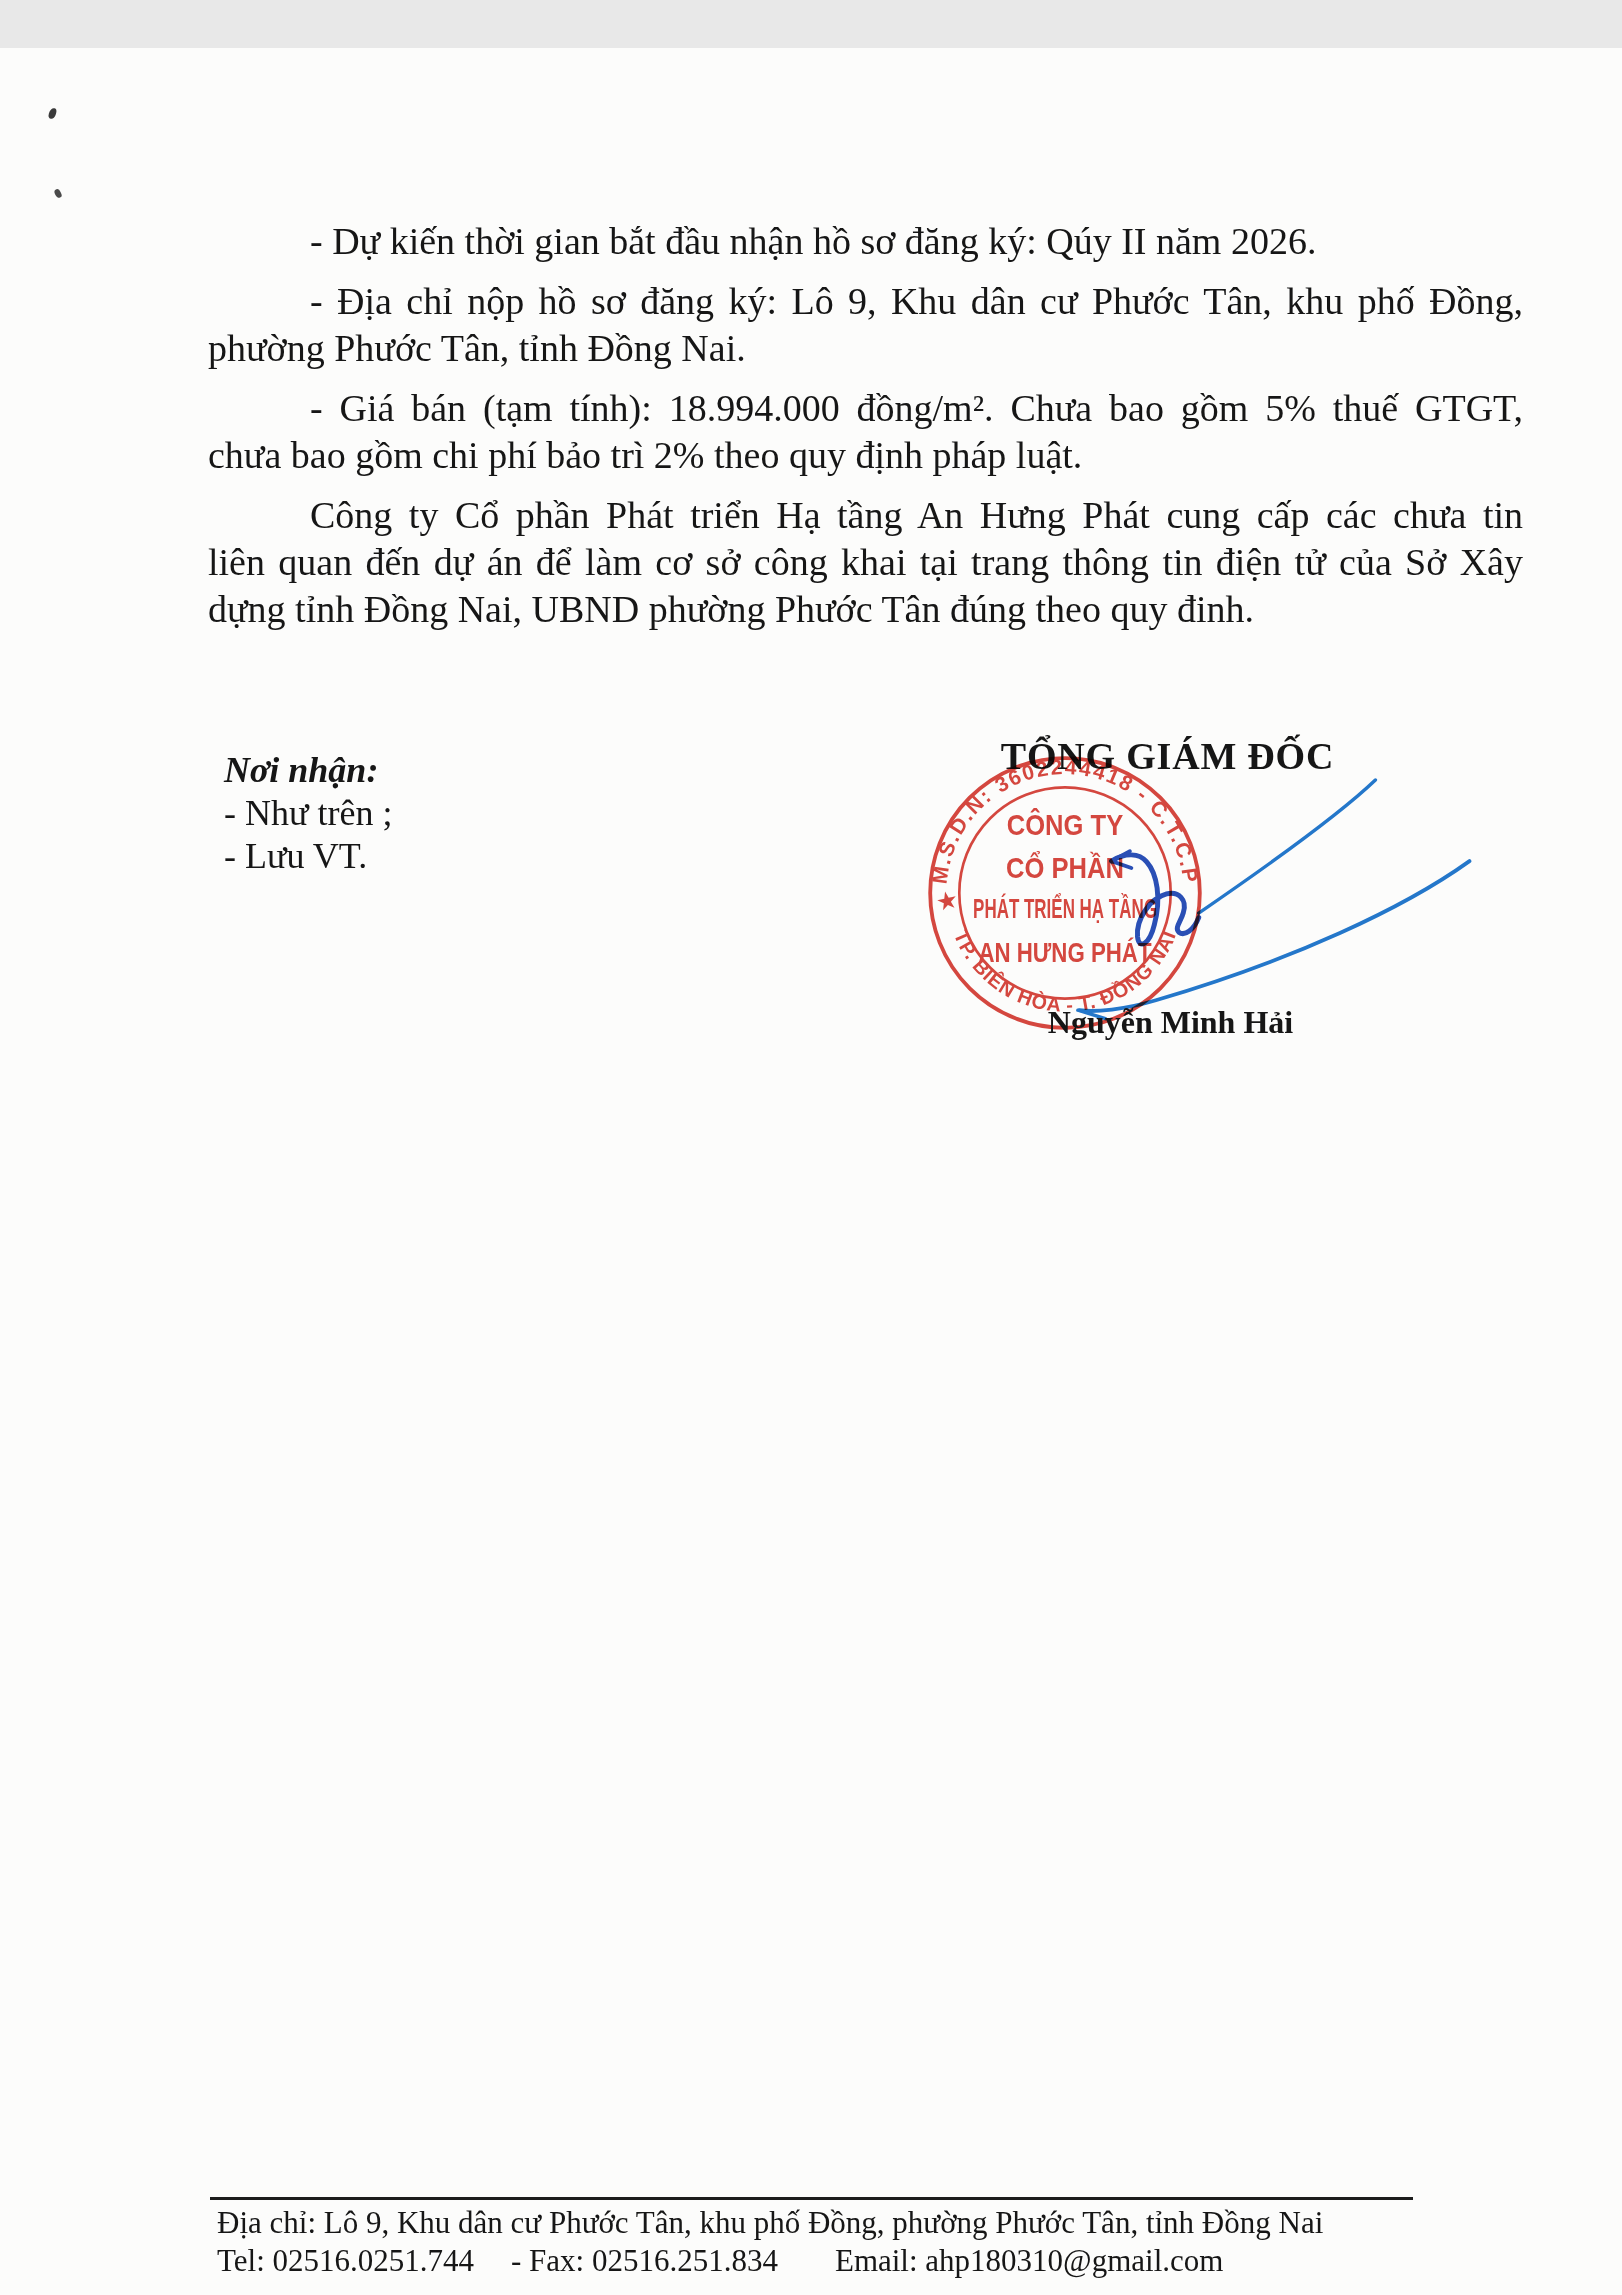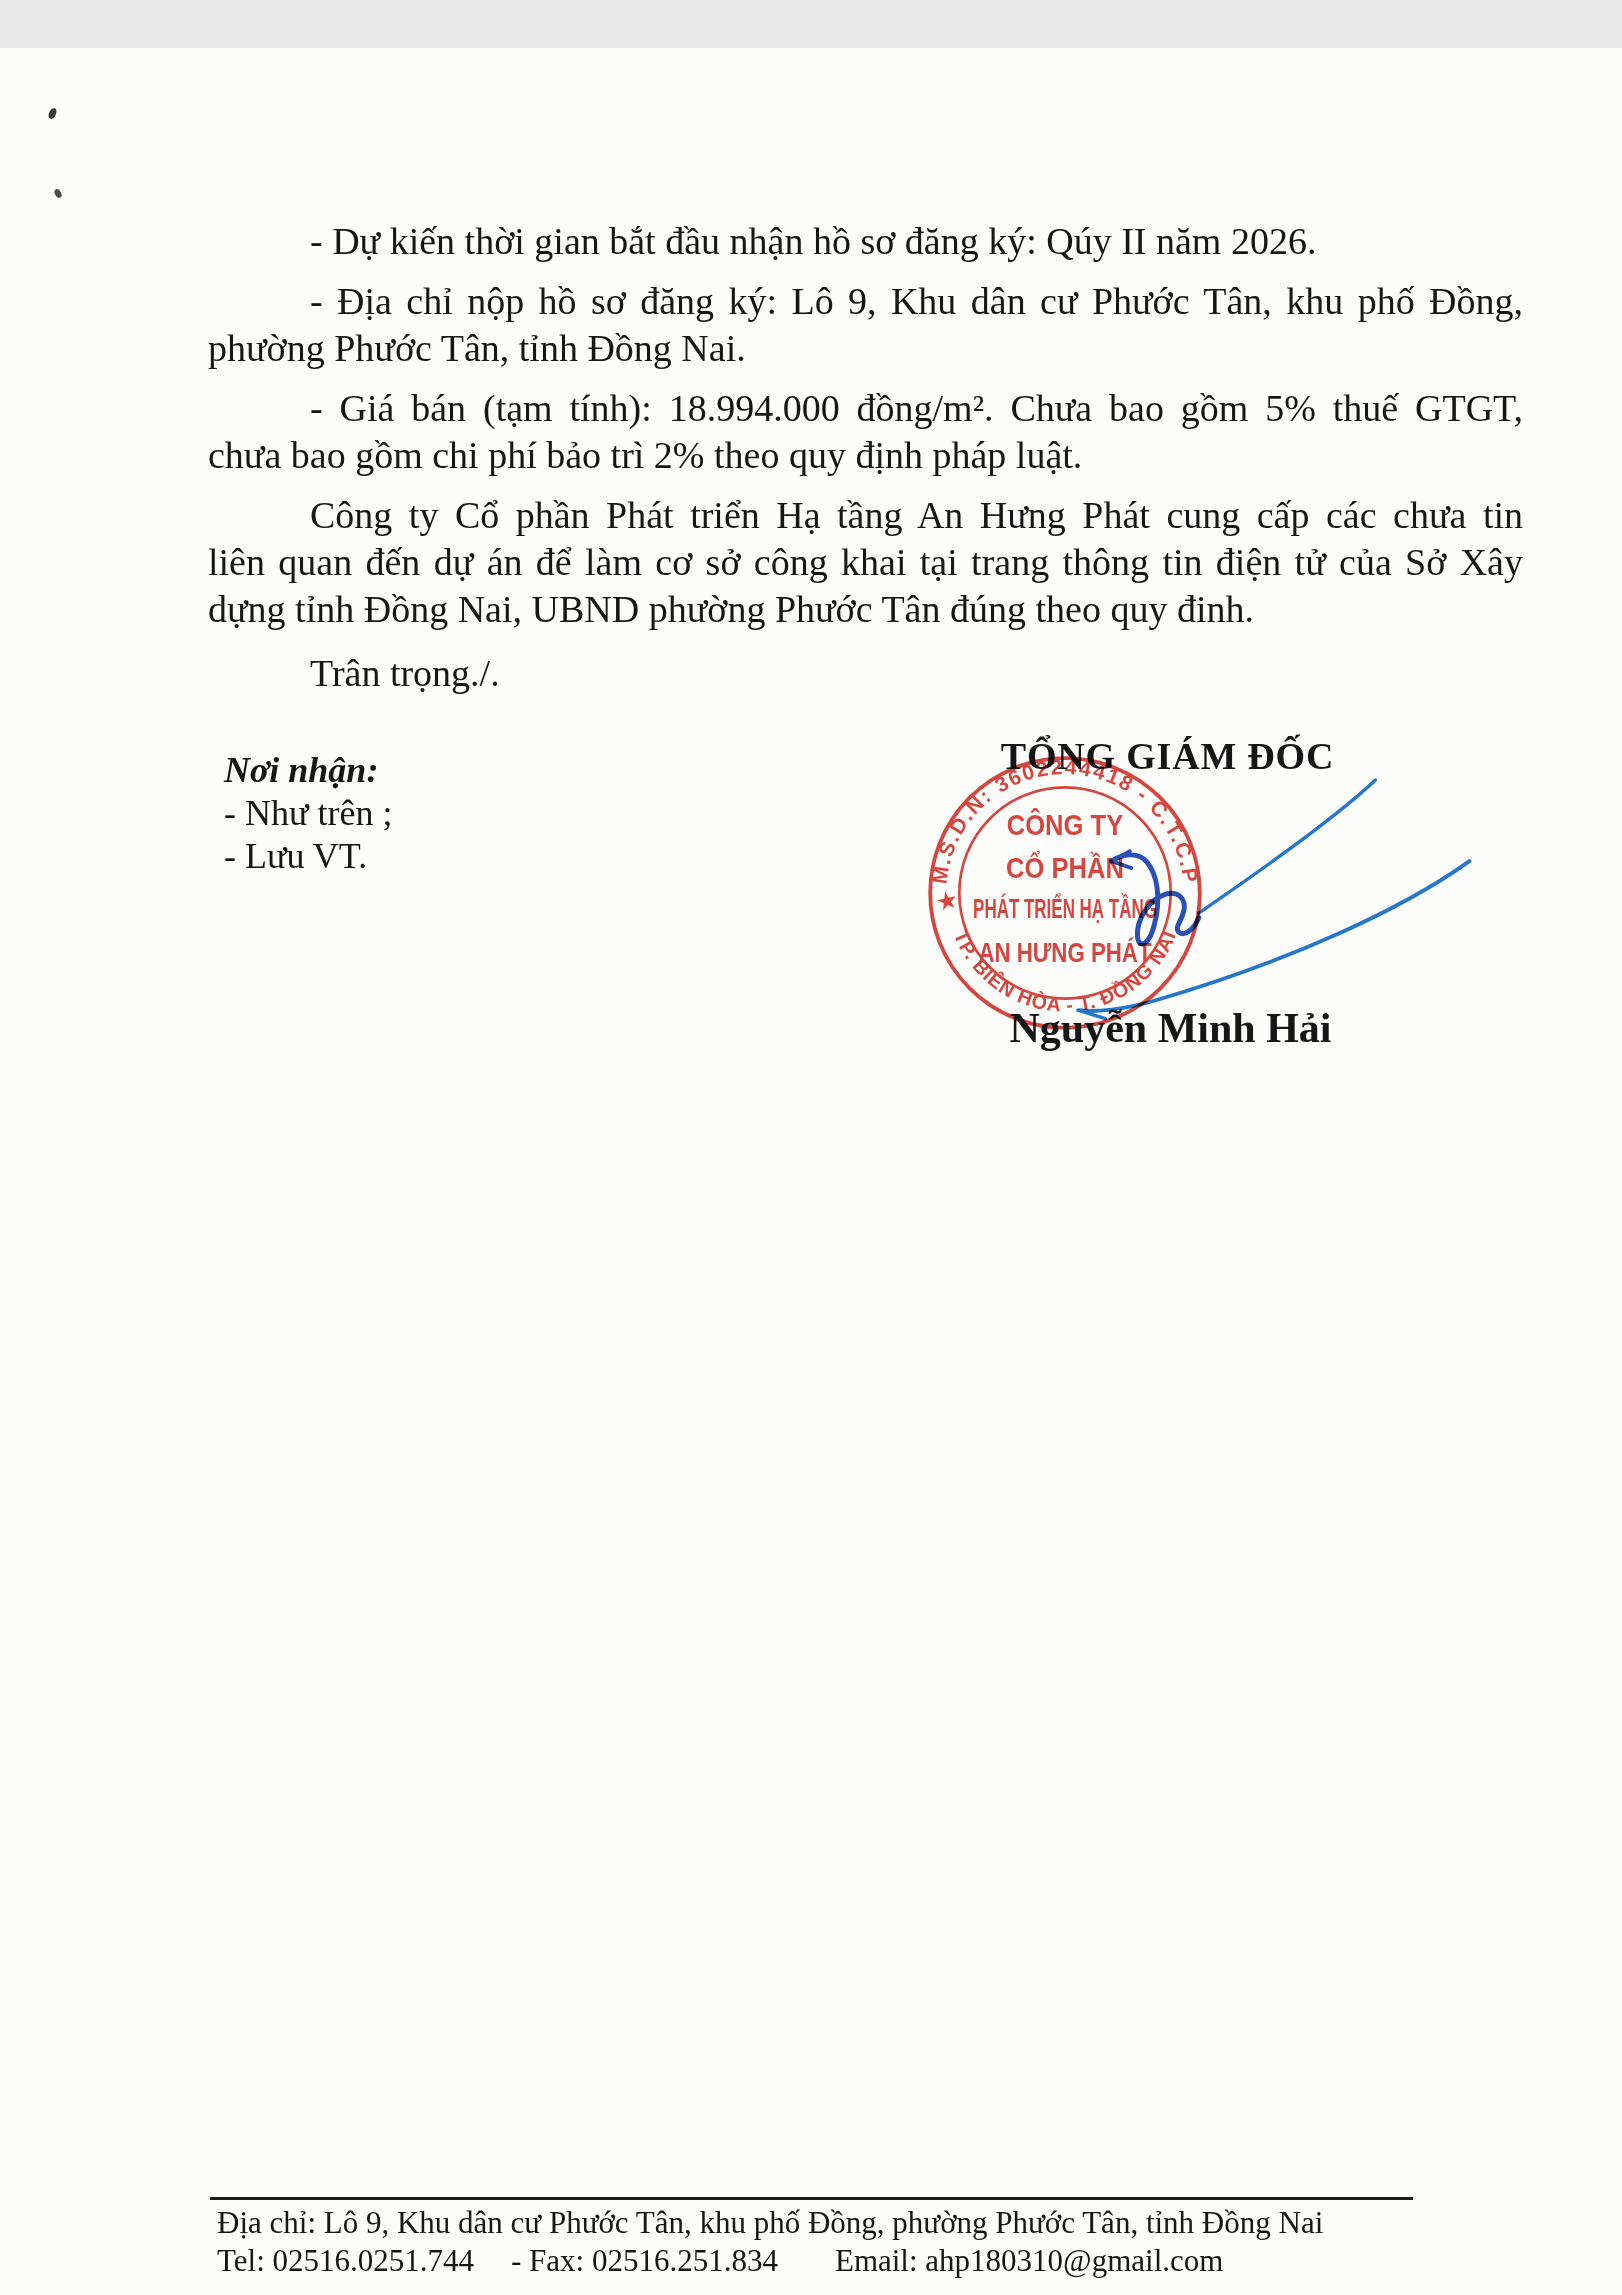--- a/index.html
+++ b/index.html
@@ -39,21 +39,21 @@
     text-align:center;font-size:38px;font-weight:bold;
     letter-spacing:0.8px;z-index:1;font-family:Liberation Serif, serif;
   }
   .stamp{position:absolute;left:921px;top:701px;width:288px;height:288px;z-index:2;
     mix-blend-mode:multiply;opacity:.93;}
   .stamp text{font-family:"Liberation Sans","DejaVu Sans",sans-serif;font-weight:600;}
   .signature{position:absolute;left:1064px;top:719px;width:505px;height:283px;z-index:3;
     mix-blend-mode:multiply;}
   .signer-name{
     position:absolute;left:901px;top:956px;width:539px;
-    text-align:center;font-size:42px;font-weight:bold;z-index:4;
+    text-align:center;font-size:32px;font-weight:bold;z-index:4;
   }
 
   
   .footer-divider{position:absolute;left:210px;top:2149px;width:1203px;height:3.1px;background:#1c1c1c;}
   .footer-address{position:absolute;left:217px;top:2156px;font-size:31px;line-height:38px;}
   .footer-contact{position:absolute;left:217px;top:2194px;font-size:31px;line-height:38px;display:flex;}
   .footer-contact .gap-1{display:inline-block;width:37px;}
   .footer-contact .gap-2{display:inline-block;width:57px;}
 </style>
 </head>
@@ -66,21 +66,20 @@
 
   <div class="body-text">
     <div class="bline indent">- Dự kiến thời gian bắt đầu nhận hồ sơ đăng ký: Qúy II năm 2026.</div>
     <div class="bline indent para stretch">- Địa chỉ nộp hồ sơ đăng ký: Lô 9, Khu dân cư Phước Tân, khu phố Đồng,</div>
     <div class="bline">phường Phước Tân, tỉnh Đồng Nai.</div>
     <div class="bline indent para stretch">- Giá bán (tạm tính): 18.994.000 đồng/m². Chưa bao gồm 5% thuế GTGT,</div>
     <div class="bline">chưa bao gồm chi phí bảo trì 2% theo quy định pháp luật.</div>
     <div class="bline indent para stretch">Công ty Cổ phần Phát triển Hạ tầng An Hưng Phát cung cấp các chưa tin</div>
     <div class="bline stretch">liên quan đến dự án để làm cơ sở công khai tại trang thông tin điện tử của Sở Xây</div>
     <div class="bline">dựng tỉnh Đồng Nai, UBND phường Phước Tân đúng theo quy đinh.</div>
-    <div class="bline indent para-big">Trân trọng./.</div>
   </div>
 
   <div class="recipients">
     <div class="recipients-title">Nơi nhận:</div>
     <div class="recipient-item">- Như trên ;</div>
     <div class="recipient-item">- Lưu VT.</div>
   </div>
 
   <div class="signer-title">TỔNG GIÁM ĐỐC</div>
 

